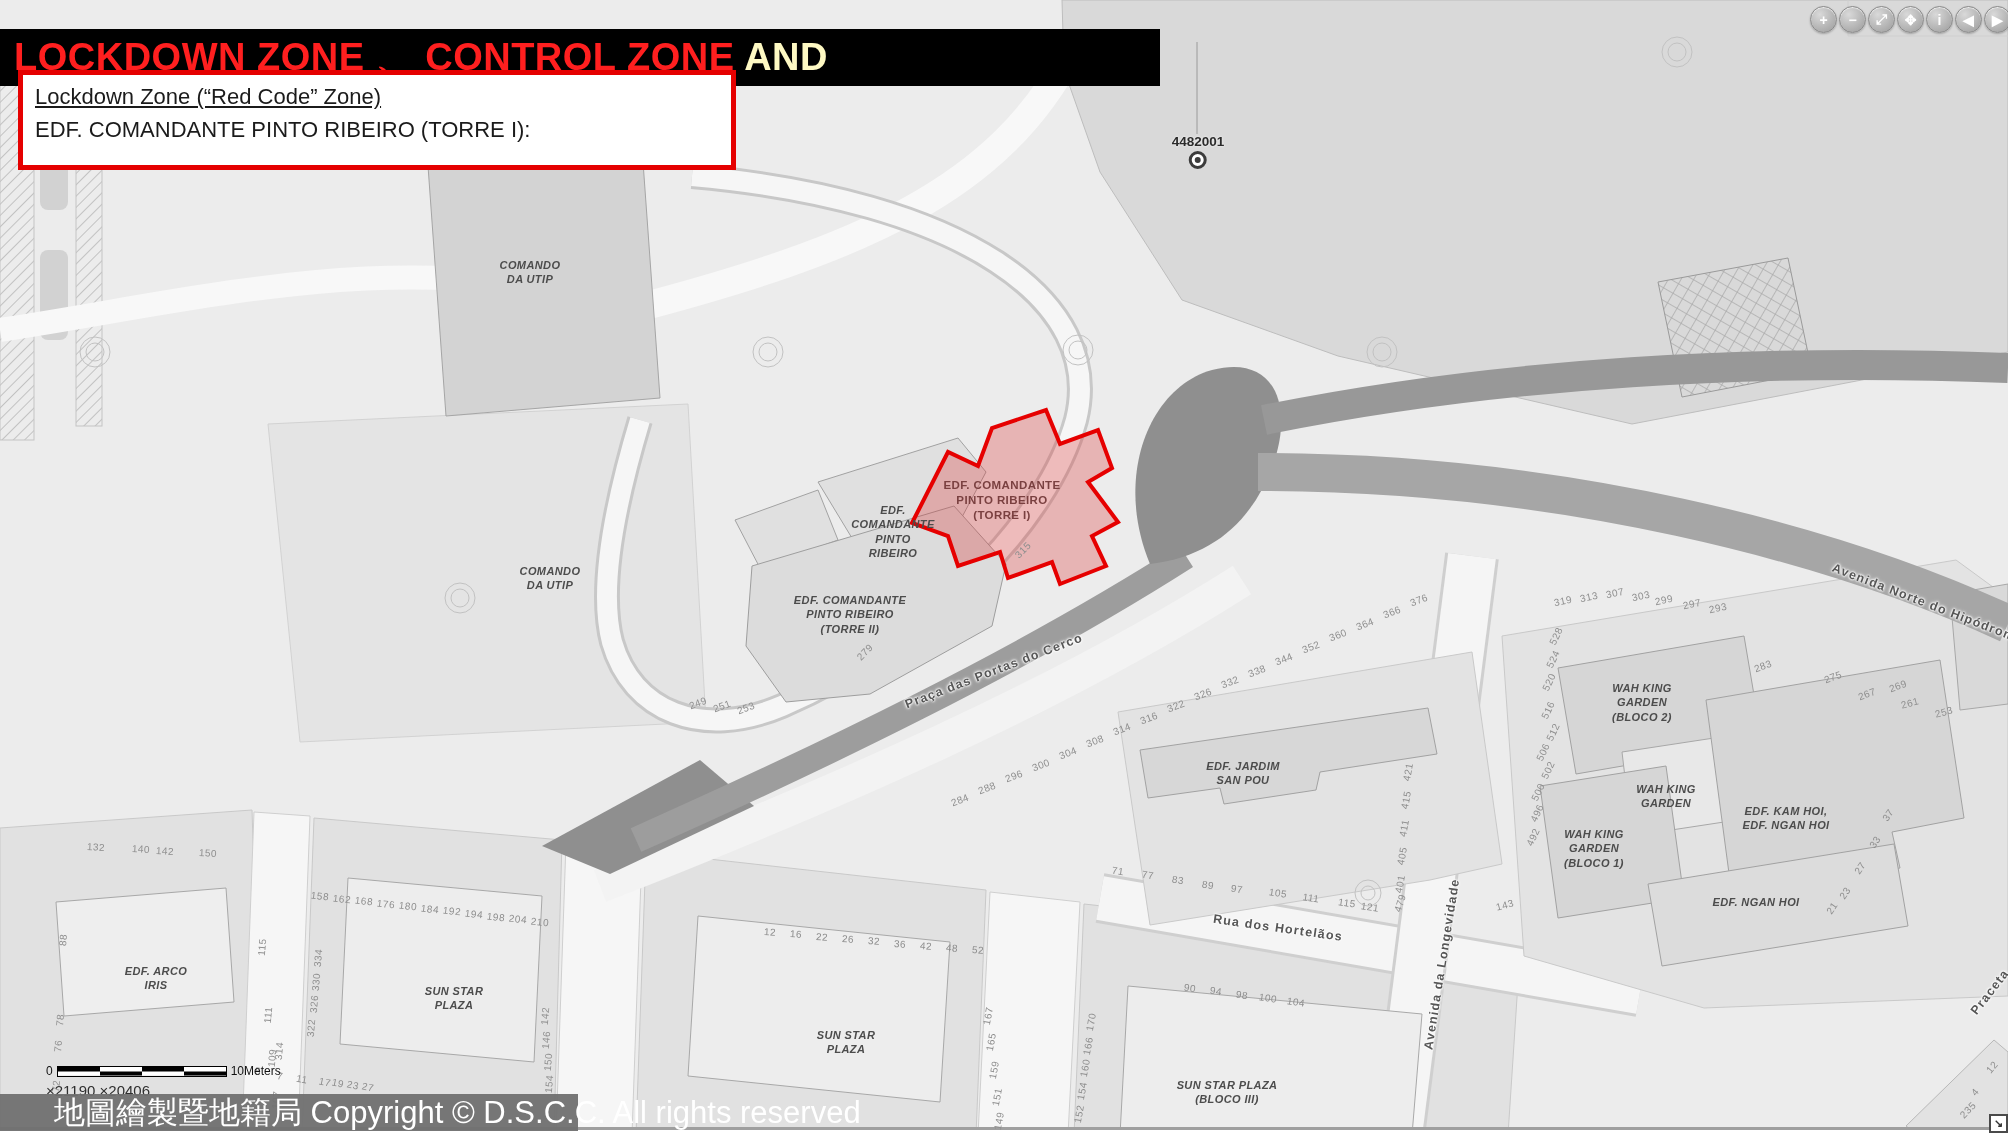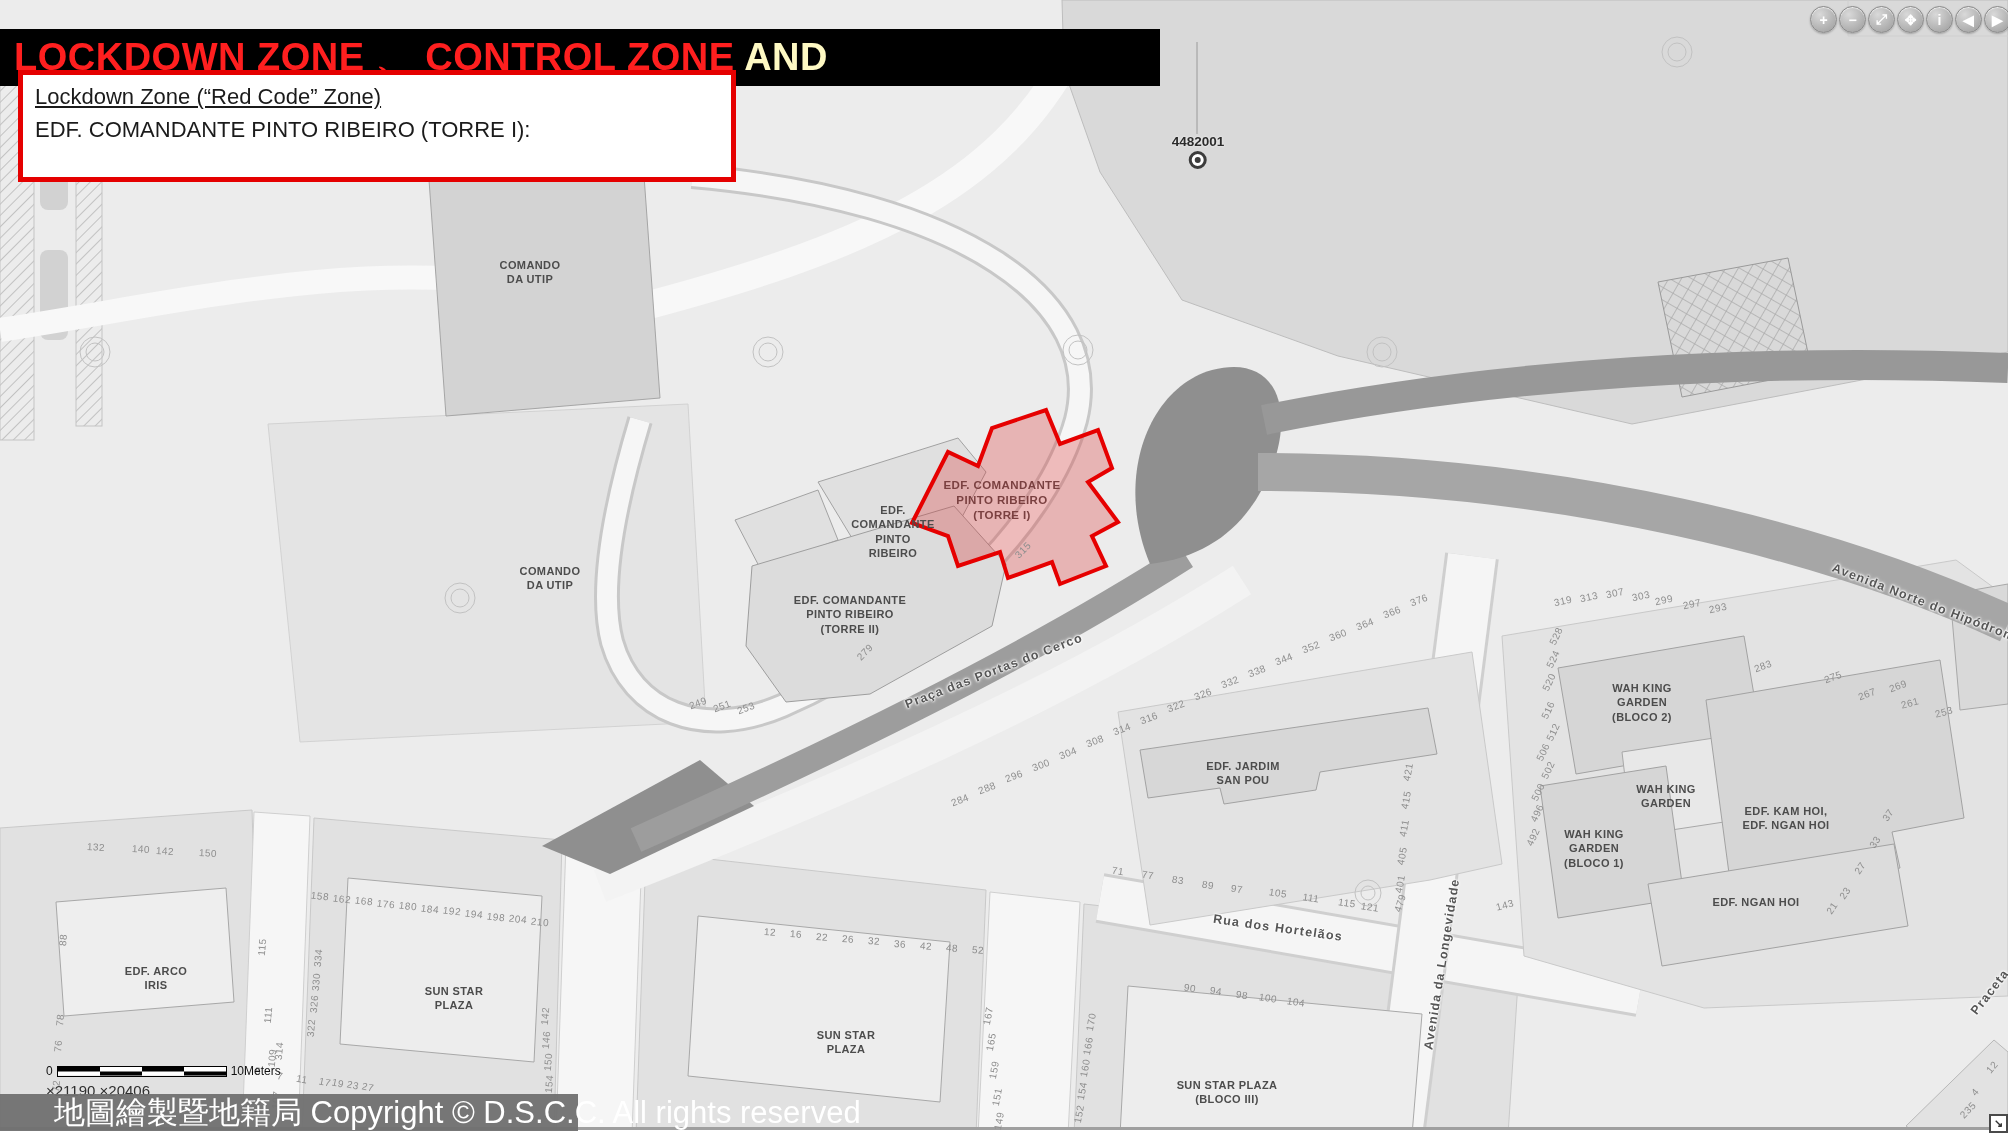--- a/index.html
+++ b/index.html
@@ -9,38 +9,38 @@
   }
   #map-root{position:absolute;inset:0;}
   #map-svg{position:absolute;left:0;top:0;z-index:0;}
 
   
   #label-layer{position:absolute;inset:0;z-index:2;pointer-events:none;}
   .maplabel{
     position:absolute;white-space:pre-line;text-align:center;
     transform:translate(-50%,-50%);line-height:1.3;
   }
-  .maplabel.b{font-size:11px;font-weight:bold;color:#4c4c4c;letter-spacing:.4px;}
+  .maplabel.b{font-size:11px;font-weight:bold;color:#4c4c4c;letter-spacing:.4px;font-style:italic;}
   .maplabel.z{font-size:11.5px;font-weight:bold;color:#7a4040;letter-spacing:.4px;}
   .maplabel.s{
     font-size:12.5px;font-weight:bold;color:#565656;letter-spacing:1.2px;white-space:nowrap;
     text-shadow:0 0 2px #fff,0 0 2px #fff,0 0 3px #fff,0 0 4px #fff;
   }
   .maplabel.n{font-size:10px;color:#8e8e8e;letter-spacing:.5px;white-space:nowrap;}
 
   
   #header-bar{
     position:absolute;left:0;top:0;width:1160px;height:57px;background:#000;
     display:flex;align-items:center;padding-left:14px;box-sizing:border-box;z-index:6;
     font-weight:bold;font-size:38px;letter-spacing:.5px;white-space:pre;margin-top:29px;
   }
 
   
   #info-box{
-    position:absolute;left:18px;top:70px;width:718px;height:112px;box-sizing:border-box;
+    position:absolute;left:18px;top:70px;width:718px;height:100px;box-sizing:border-box;
     background:#fff;border:5px solid #e50000;z-index:6;
     padding:5px 10px 0 12px;color:#1b1b1b;font-size:22px;line-height:33px;
   }
   #info-box .u{text-decoration:underline;}
 
   
   #toolbar{position:absolute;left:0;top:0;width:2008px;height:0;z-index:7;}
   .tool{
     position:absolute;width:25px;height:25px;border-radius:50%;
     background:radial-gradient(circle at 35% 30%,#d9d9d9,#9b9b9b);

